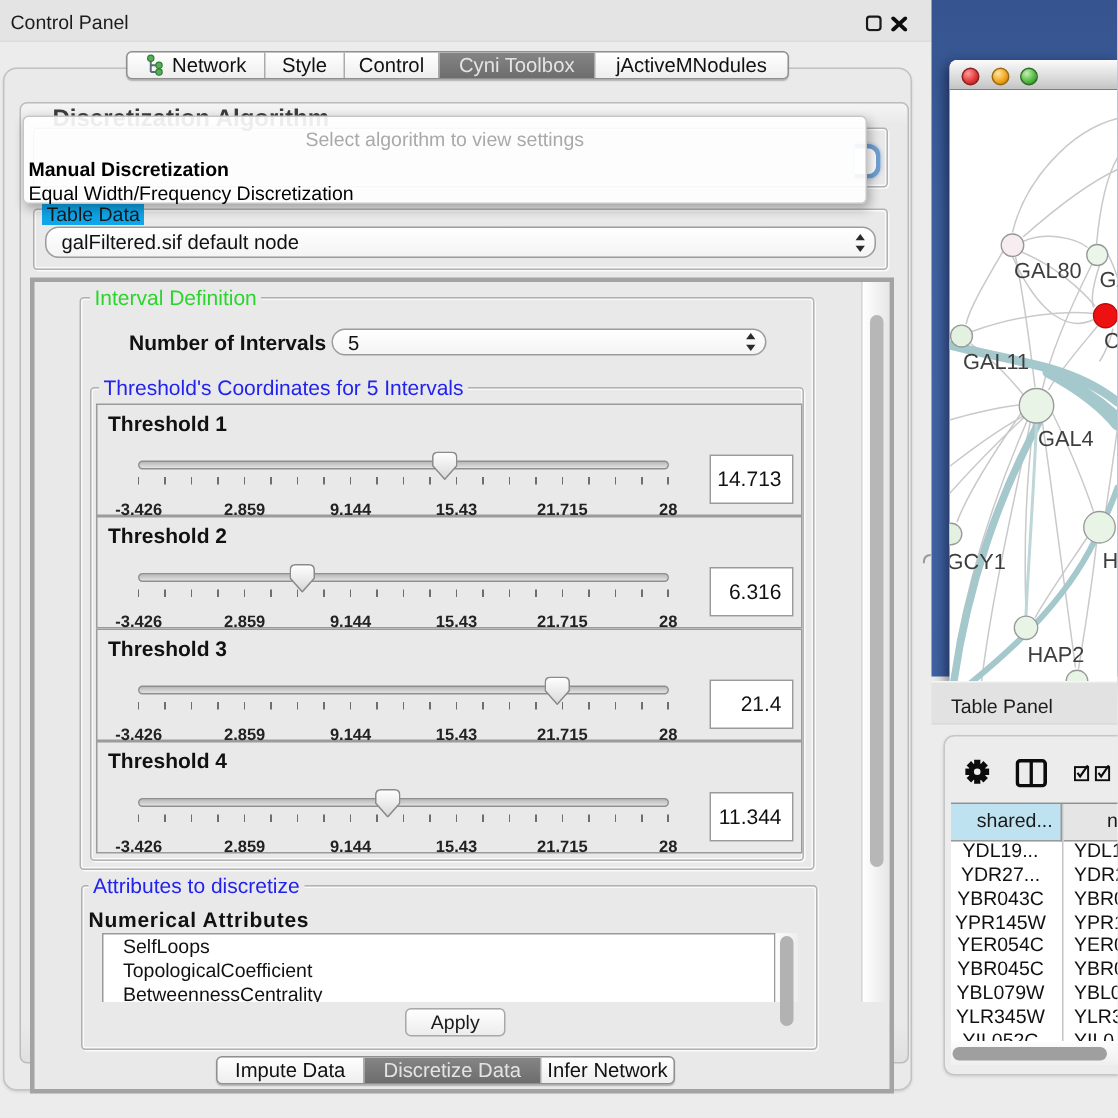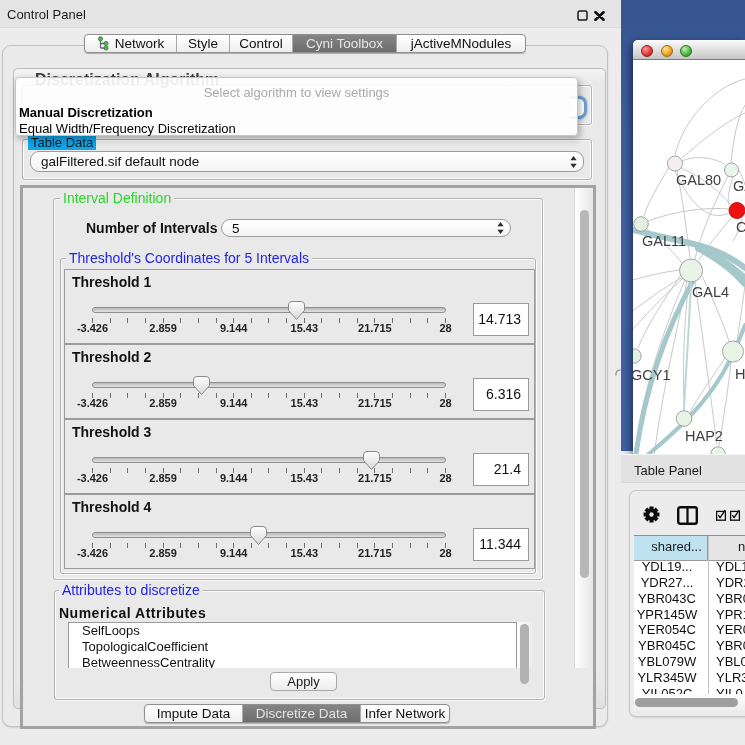--- a/index.html
+++ b/index.html
@@ -36,21 +36,21 @@
 
 #scrollpane { position:absolute; left:20px; top:185px; width:576px; height:544px; border:3px solid #a3a3a3; background:#e9e9e9; overflow:hidden; }
 #vsb { position:absolute; right:0; top:0; width:19px; height:480px; background:linear-gradient(to right,#ffffff,#f0f0f0 60%, #e6e6e6); border-left:1px solid #d6d6d6; }
 #vsb .thumb { position:absolute; left:5px; top:22px; width:9px; height:368px; background:#b7b7b7; border-radius:5px; }
 
 
 .tpanel { position:absolute; left:41px; width:471px; height:75px; border:1px solid #9b9b9b; background:#e9e9e9; }
 .tpanel .tlabel { position:absolute; left:7px; top:4px; font-size:14px; font-weight:bold; color:#111; }
 .track { position:absolute; left:27px; top:37px; width:354px; height:6px; border-radius:3px; background:linear-gradient(#b9b9b9,#e2e2e2); border:1px solid #8f8f8f; }
 .ticks { position:absolute; left:27px; top:48px; width:354px; height:5px; background:repeating-linear-gradient(to right, #6e6e6e 0 1px, transparent 1px 17.65px); }
-.slabel { position:absolute; top:52px; font-size:11px; font-weight:bold; color:#222; transform:translateX(-50%); white-space:nowrap; }
+.slabel { position:absolute; top:64px; font-size:11px; font-weight:bold; color:#222; transform:translateX(-50%); white-space:nowrap; }
 .thumbsvg { position:absolute; top:31px; }
 .vbox { position:absolute; left:408px; top:33px; width:56px; height:33px; background:#ffffff; border:1px solid #9a9a9a; font-size:14px; color:#111; text-align:right; line-height:31px; padding-right:7px; }
 
 
 #attrlist { position:absolute; left:45px; top:434px; width:449px; height:46px; background:#ffffff; border:1px solid #9a9a9a; border-bottom:none; font-size:13px; color:#111; overflow:hidden; }
 #attrlist div { padding-left:13px; height:16px; line-height:16px; }
 #attrsb { position:absolute; left:494px; top:434px; width:15px; height:46px; background:linear-gradient(to right,#fdfdfd,#ededed); }
 #attrsb .thumb { position:absolute; left:3px; top:2px; width:9px; height:60px; background:#b2b2b2; border-radius:5px; }
 
 

